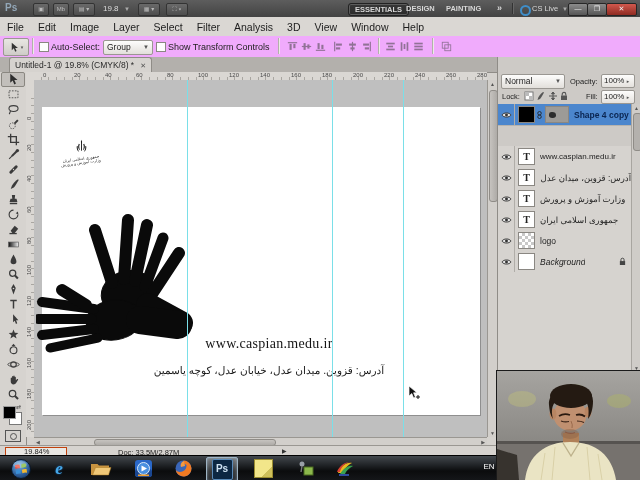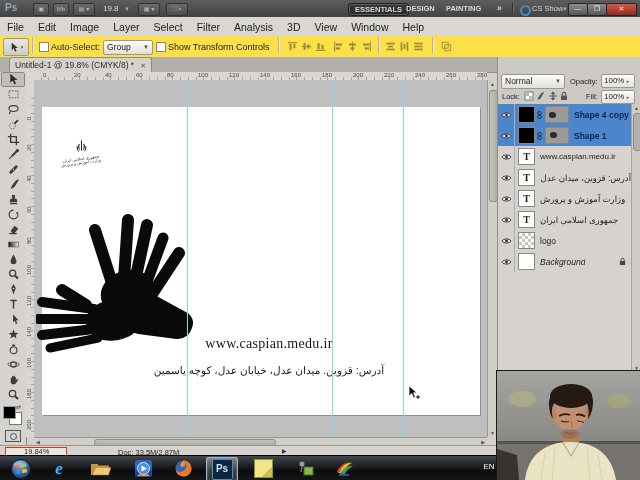--- a/index.html
+++ b/index.html
@@ -26,21 +26,21 @@
   .winbtn.close{background:linear-gradient(#d2584d,#8e2b22);}
   .cslive-ring{top:5px;width:7px;height:7px;border:2px solid #3f8ec9;border-radius:50%;}
 
   
   .menubar{left:0;top:17px;width:640px;height:19px;background:#dad7d3;
     border-bottom:1px solid #a39f9a;display:flex;align-items:center;
     font-size:10.5px;color:#1d1d1d;}
   .menu-item{padding:0 7px;}
 
   
-  .optionsbar{left:0;top:36px;width:640px;height:21px;background:#fde047;
+  .optionsbar{left:0;top:36px;width:640px;height:21px;background:#f0abfc;
     border-bottom:1px solid #8f8c87;font-size:9px;color:#222;}
   .opt-toolwell{left:3px;top:2px;width:24px;height:16px;border:1px solid #9a9792;
     border-radius:2px;background:linear-gradient(#e8e6e2,#cfccc8);display:flex;align-items:center;justify-content:center;gap:1px;}
   .vsep{top:2px;width:1px;height:16px;background:#b3b0ab;box-shadow:1px 0 0 #eceae7;}
   .chk{top:6px;width:8px;height:8px;background:#fdfdfd;border:1px solid #8a8782;}
   .opt-label{top:6px;}
   .dd{top:4px;height:13px;border:1px solid #9a9792;border-radius:2px;
     background:linear-gradient(#fdfdfc,#e2dfdb);font-size:8.5px;line-height:12px;padding:0 3px;color:#222;}
   .dd .car{float:right;font-size:6px;color:#555;margin-left:4px;line-height:12px;}
   .alicon{top:4px;width:13px;height:13px;display:flex;align-items:center;justify-content:center;opacity:.55;}
@@ -154,21 +154,21 @@
     <span class="abs tb-car" style="left:124px;top:6px">▼</span>
     <span class="abs tb-ic" style="left:138px;width:20px">▦ ▾</span>
     <span class="abs tb-ic" style="left:166px;width:20px">⛶ ▾</span>
 
     <span class="abs ws ws-active" style="left:348px">ESSENTIALS</span>
     <span class="abs ws" style="left:406px">DESIGN</span>
     <span class="abs ws" style="left:446px">PAINTING</span>
     <span class="abs ws" style="left:497px;font-size:9px">»</span>
     <span class="abs vsep" style="left:512px;top:3px;height:11px;background:#333;box-shadow:1px 0 0 #666"></span>
     <span class="abs cslive-ring" style="left:520px"></span>
-    <span class="abs ws" style="left:532px;font-weight:normal">CS Show</span>
+    <span class="abs ws" style="left:532px;font-weight:normal">CS Live</span>
     <span class="abs tb-car" style="left:562px;top:6px">▼</span>
 
     <span class="abs winbtn" style="right:52px;width:18px">—</span>
     <span class="abs winbtn" style="right:33px;width:18px">❐</span>
     <span class="abs winbtn close" style="right:3px;width:29px">✕</span>
   </div>
 
   <div class="abs menubar">
     <span class="menu-item">File</span>
     <span class="menu-item">Edit</span>
@@ -552,37 +552,20 @@
       <span class="lthumb"></span>
       <svg width="7" height="10" viewBox="0 0 8 10" style="margin-left:1px">
           <circle cx="4" cy="3" r="2" fill="none" stroke="#222"></circle>
           <circle cx="4" cy="7" r="2" fill="none" stroke="#222"></circle>
         </svg>
       <span class="mthumb">
           <i></i>
         </span>
       <span class="lname">Shape 4 copy</span>
     </div>
-    <div class="lrow sel" style="top:68px">
-      <span class="eyecell">
-          <svg width="11" height="8" viewBox="0 0 12 8">
-            <path d="M1 4 C3 1 9 1 11 4 C9 7 3 7 1 4 Z" fill="#e9e9e9" stroke="#333"></path>
-            <circle cx="6" cy="4" r="1.6" fill="#333"></circle>
-          </svg>
-        </span>
-      <span class="lthumb"></span>
-      <svg width="7" height="10" viewBox="0 0 8 10" style="margin-left:1px">
-          <circle cx="4" cy="3" r="2" fill="none" stroke="#222"></circle>
-          <circle cx="4" cy="7" r="2" fill="none" stroke="#222"></circle>
-        </svg>
-      <span class="mthumb">
-          <i style="left:4px;top:4px"></i>
-        </span>
-      <span class="lname">Shape 1</span>
-    </div>
     <div class="lrow" style="top:89px">
       <span class="eyecell">
           <svg width="11" height="8" viewBox="0 0 12 8">
             <path d="M1 4 C3 1 9 1 11 4 C9 7 3 7 1 4 Z" fill="#e9e9e9" stroke="#333"></path>
             <circle cx="6" cy="4" r="1.6" fill="#333"></circle>
           </svg>
         </span>
       <span class="lthumb t">T</span>
       <span class="lname" style="font-size:8px">www.caspian.medu.ir</span>
     </div>

